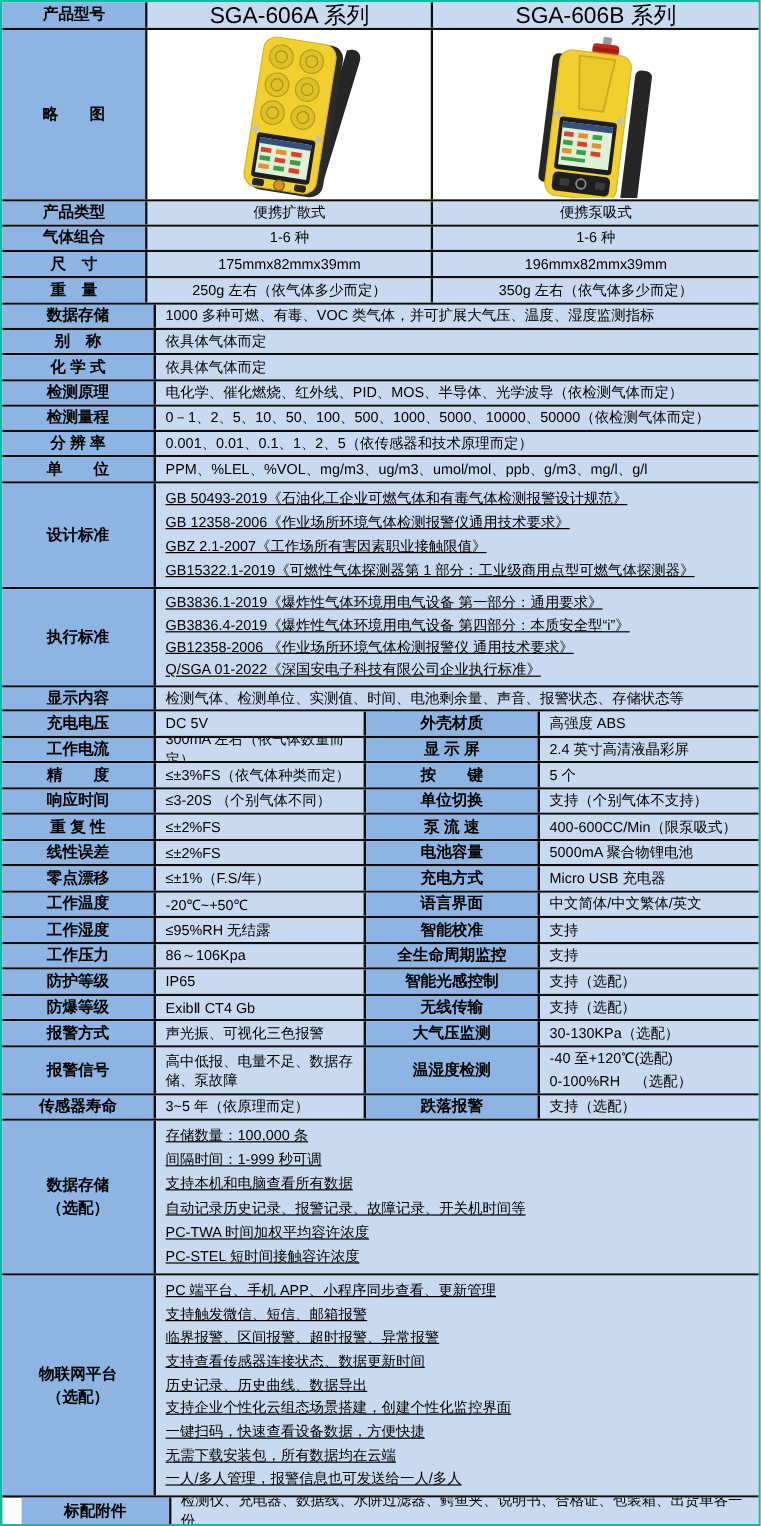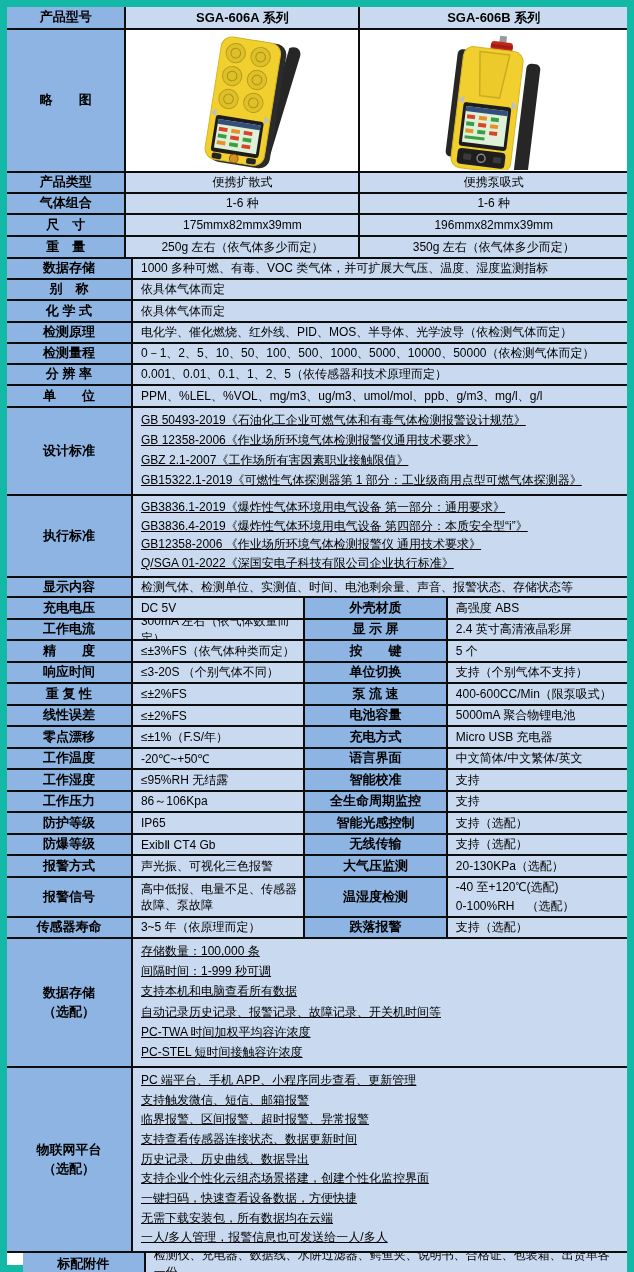--- a/index.html
+++ b/index.html
@@ -1,26 +1,26 @@
 <!DOCTYPE html>
 <html><head>
 <meta charset="utf-8">
 <style>
   html,body{margin:0;padding:0;background:#fff;}
   body{font-family:"Liberation Sans",sans-serif;color:#000;}
-  .tbl{width:634px;height:1272px;box-sizing:border-box;border:7px solid #14b8a6;background:#fff;display:flex;flex-direction:column;}
+  .tbl{width:634px;height:1272px;box-sizing:border-box;border:2px solid #14b8a6;background:#fff;display:flex;flex-direction:column;}
   .r{display:flex;box-sizing:border-box;border-bottom:2px solid #0d0d0d;flex:none;}
   .r.last{border-bottom:none;padding-left:16px;}
   .c{box-sizing:border-box;border-right:2px solid #0d0d0d;display:flex;align-items:center;overflow:hidden;}
   .c.end{border-right:none;}
   .lab{background:#8db4e2;justify-content:center;font-weight:bold;font-size:13px;text-align:center;line-height:1.25;}
   .val{background:#c9daf0;font-size:12px;}
   .ctr{justify-content:center;text-align:center;}
   .lft{justify-content:flex-start;padding-left:8px;padding-right:6px;}
-  .hdr{font-weight:bold;font-size:13px;}
+  .hdr{font-weight:normal;font-size:19px;}
   .imgcell{background:#ffffff;justify-content:center;align-items:center;}
   .wl{width:128px;}
   .wa{width:251px;}
   .wb{width:286px;}
   .wspan{width:502px;}
   .wv1{width:175px;}
   .wl2{width:145px;}
   .wv2{width:182px;}
   .h20{height:20px}.h21{height:21px}.h22{height:22px}.h23{height:23px}.h40{height:40px}
   .h82{height:82px}.h88{height:88px}.h129{height:129px}.h143{height:143px}.h185{height:185px}
@@ -287,26 +287,26 @@
   <div class="r h21">
     <div class="c lab wl">防爆等级</div>
     <div class="c val wv1 lft">ExibⅡ CT4 Gb</div>
     <div class="c lab wl2">无线传输</div>
     <div class="c val wv2 lft end">支持（选配）</div>
   </div>
   <div class="r h22">
     <div class="c lab wl">报警方式</div>
     <div class="c val wv1 lft">声光振、可视化三色报警</div>
     <div class="c lab wl2">大气压监测</div>
-    <div class="c val wv2 lft end">20-130KPa（选配）</div>
+    <div class="c val wv2 lft end">30-130KPa（选配）</div>
   </div>
 
   <div class="r h40">
     <div class="c lab wl">报警信号</div>
-    <div class="c val wv1 lft wrapv">高中低报、电量不足、传感器故障、泵故障</div>
+    <div class="c val wv1 lft wrapv">高中低报、电量不足、数据存储、泵故障</div>
     <div class="c lab wl2">温湿度检测</div>
     <div class="c val wv2 lft end">
       <div class="two">
         <span>-40 至+120℃(选配)</span>
         <span>0-100%RH　（选配）</span>
       </div>
     </div>
   </div>
 
   <div class="r h21">

